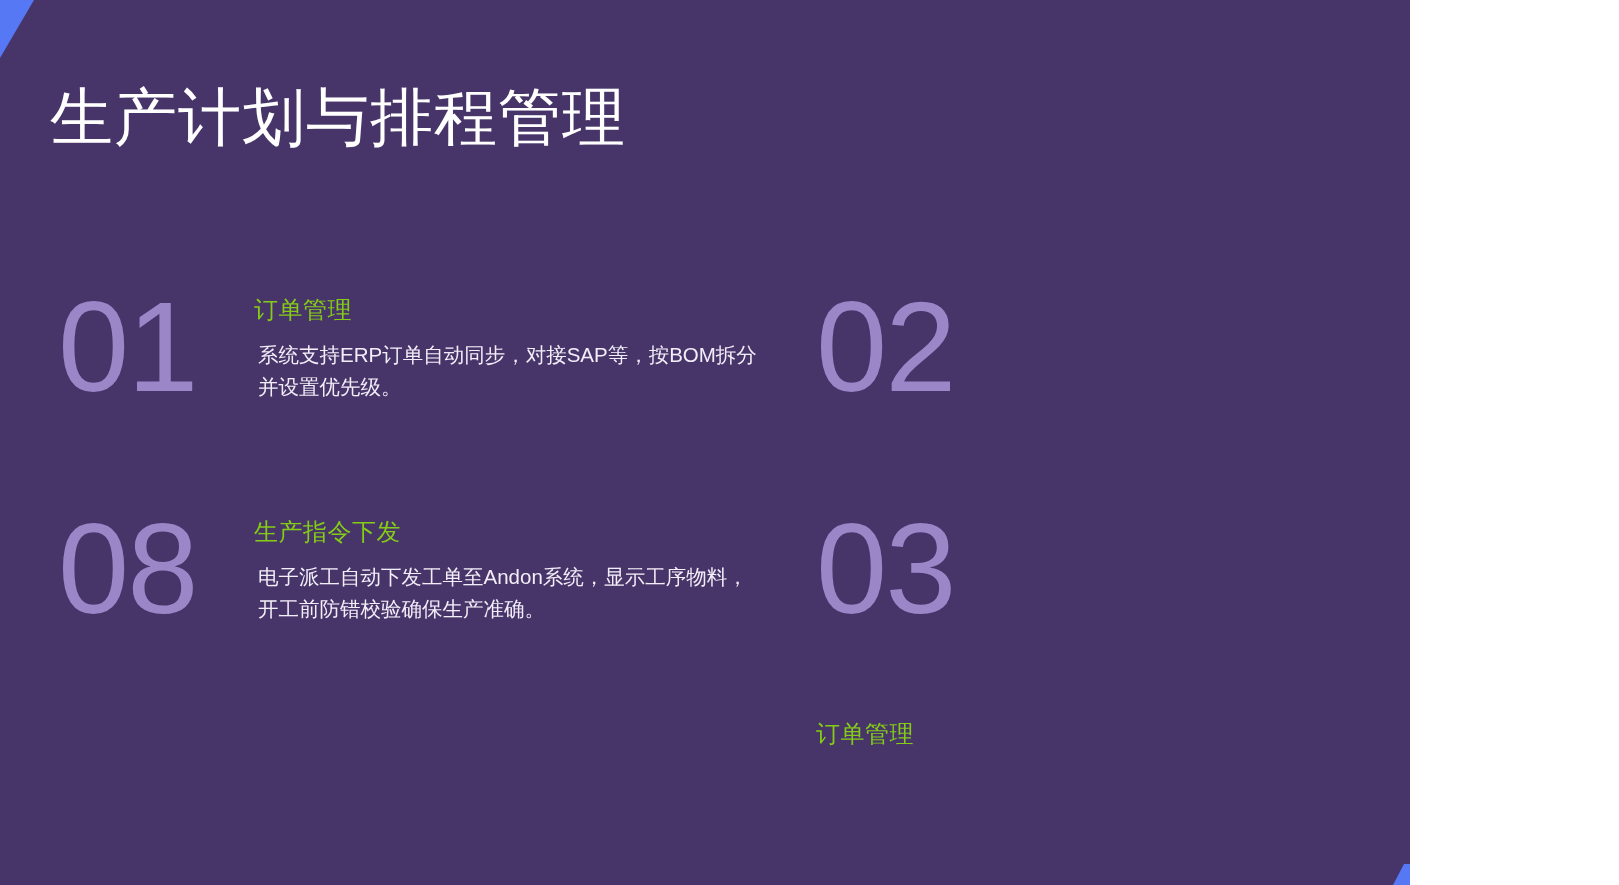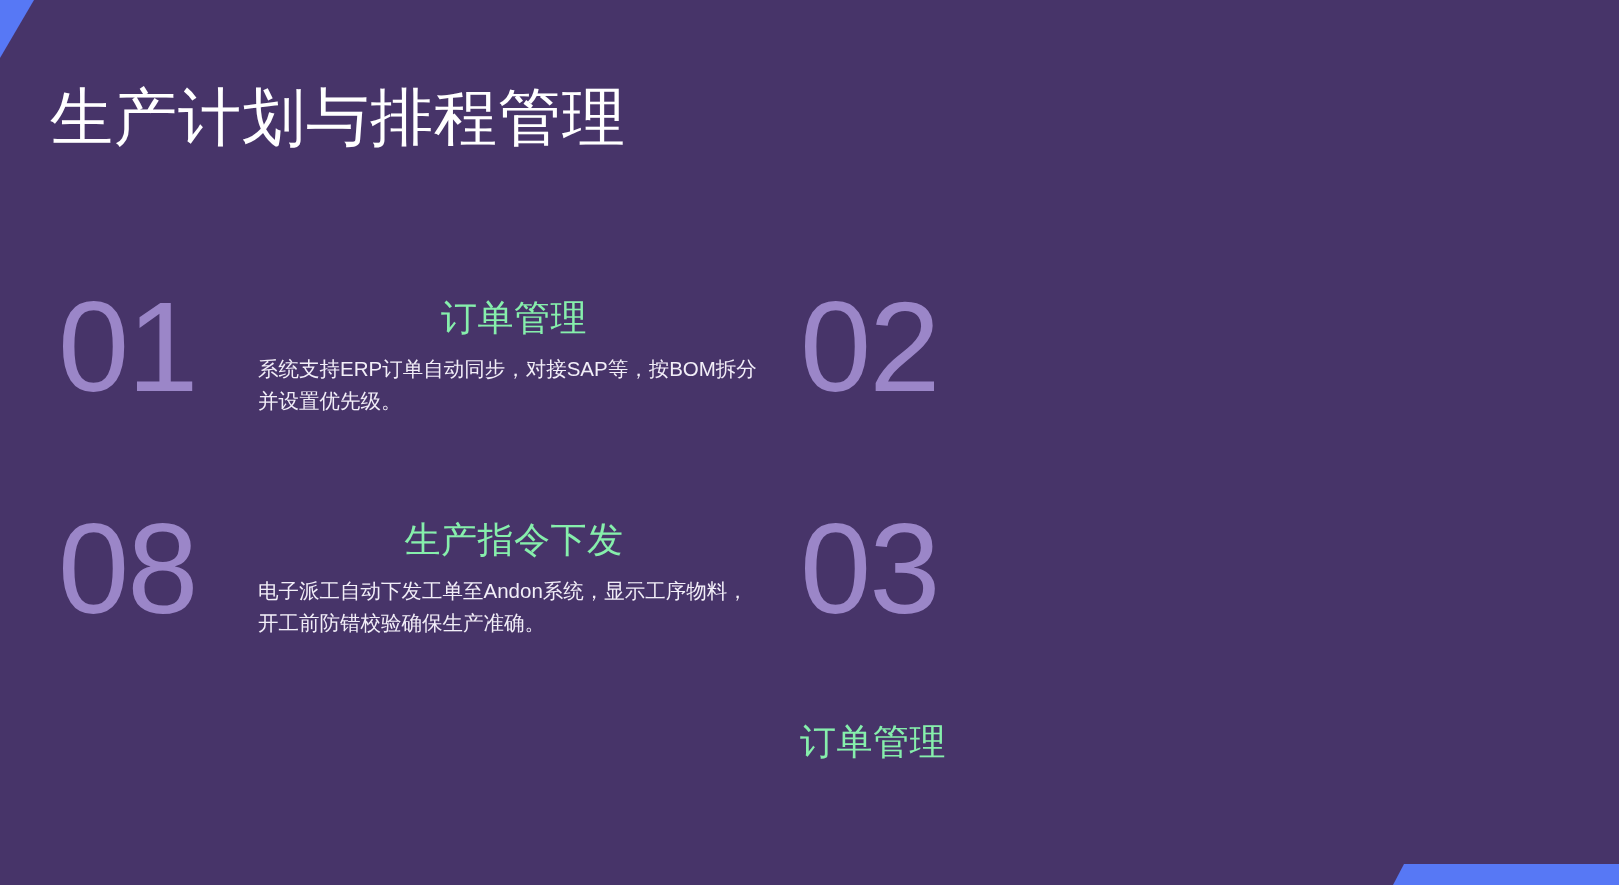--- a/index.html
+++ b/index.html
@@ -2,21 +2,21 @@
 <html><head>
 <meta charset="utf-8">
 <style>
   html, body {
     margin: 0;
     padding: 0;
     background: #ffffff;
   }
   .slide {
     position: relative;
-    width: 1619px;
+    width: 1410px;
     height: 885px;
     background: #473469;
     overflow: hidden;
     font-family: "Liberation Sans", "DejaVu Sans", sans-serif;
   }
 
   
   .accent-topleft {
     position: absolute;
     top: 0;
@@ -51,21 +51,21 @@
 
   
   .features {
     position: absolute;
     left: 0;
     top: 282px;
     width: 1619px;
     display: grid;
     grid-template-columns: 790px 790px;
     grid-template-rows: 222px auto;
-    column-gap: 0px;
+    column-gap: 16px;
   }
   .feature {
     position: relative;
     display: flex;
     align-items: flex-start;
   }
   .feature-col-a { padding-left: 58px; }
   .feature-col-b { padding-left: 10px; flex-direction: column; }
 
   .feature-number {
@@ -78,27 +78,26 @@
     flex: 0 0 196px;
     margin-top: 6px;
     user-select: none;
   }
   .feature-body {
     flex: 1 1 auto;
     padding-top: 14px;
     max-width: 520px;
   }
   .feature-heading {
-    font-size: 36px;
+    font-size: 24px;
     line-height: 1.2;
-    color: #86efac;
+    color: #84cc16;
     font-weight: 400;
     margin: 0 0 14px 0;
     letter-spacing: 0.5px;
-    text-align: center;
   }
   .feature-desc {
     font-size: 20.5px;
     line-height: 1.55;
     color: #f2eef8;
     font-weight: 400;
     margin: 4px;
     max-width: 500px;
   }
 </style>

